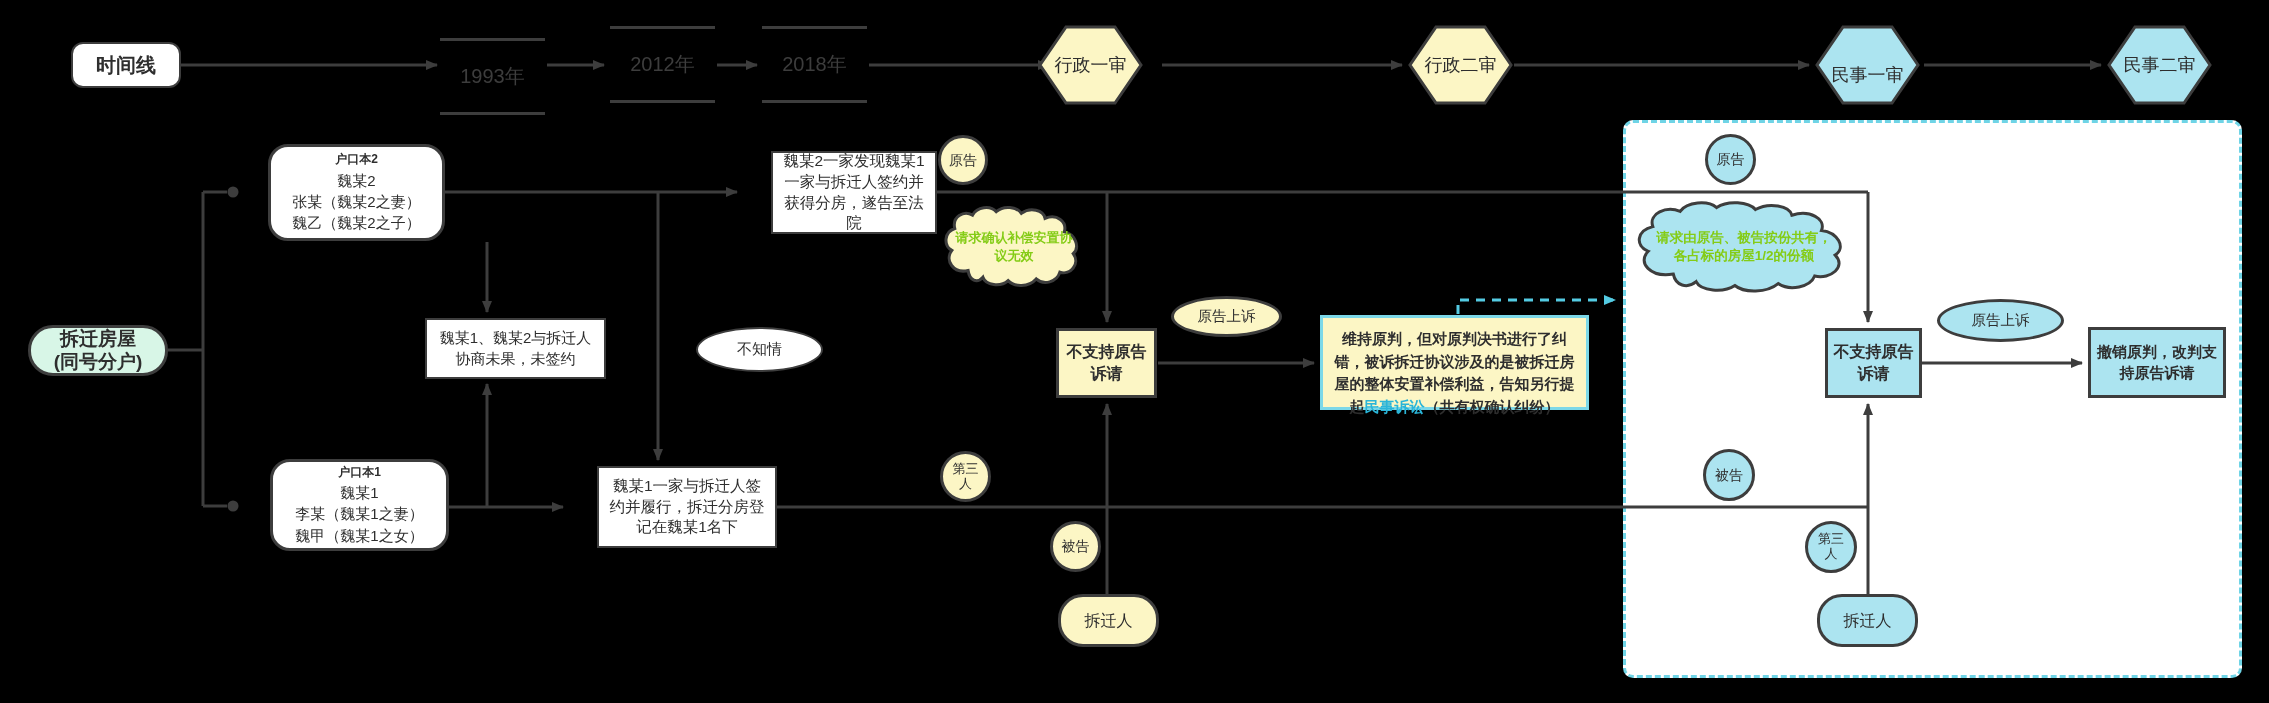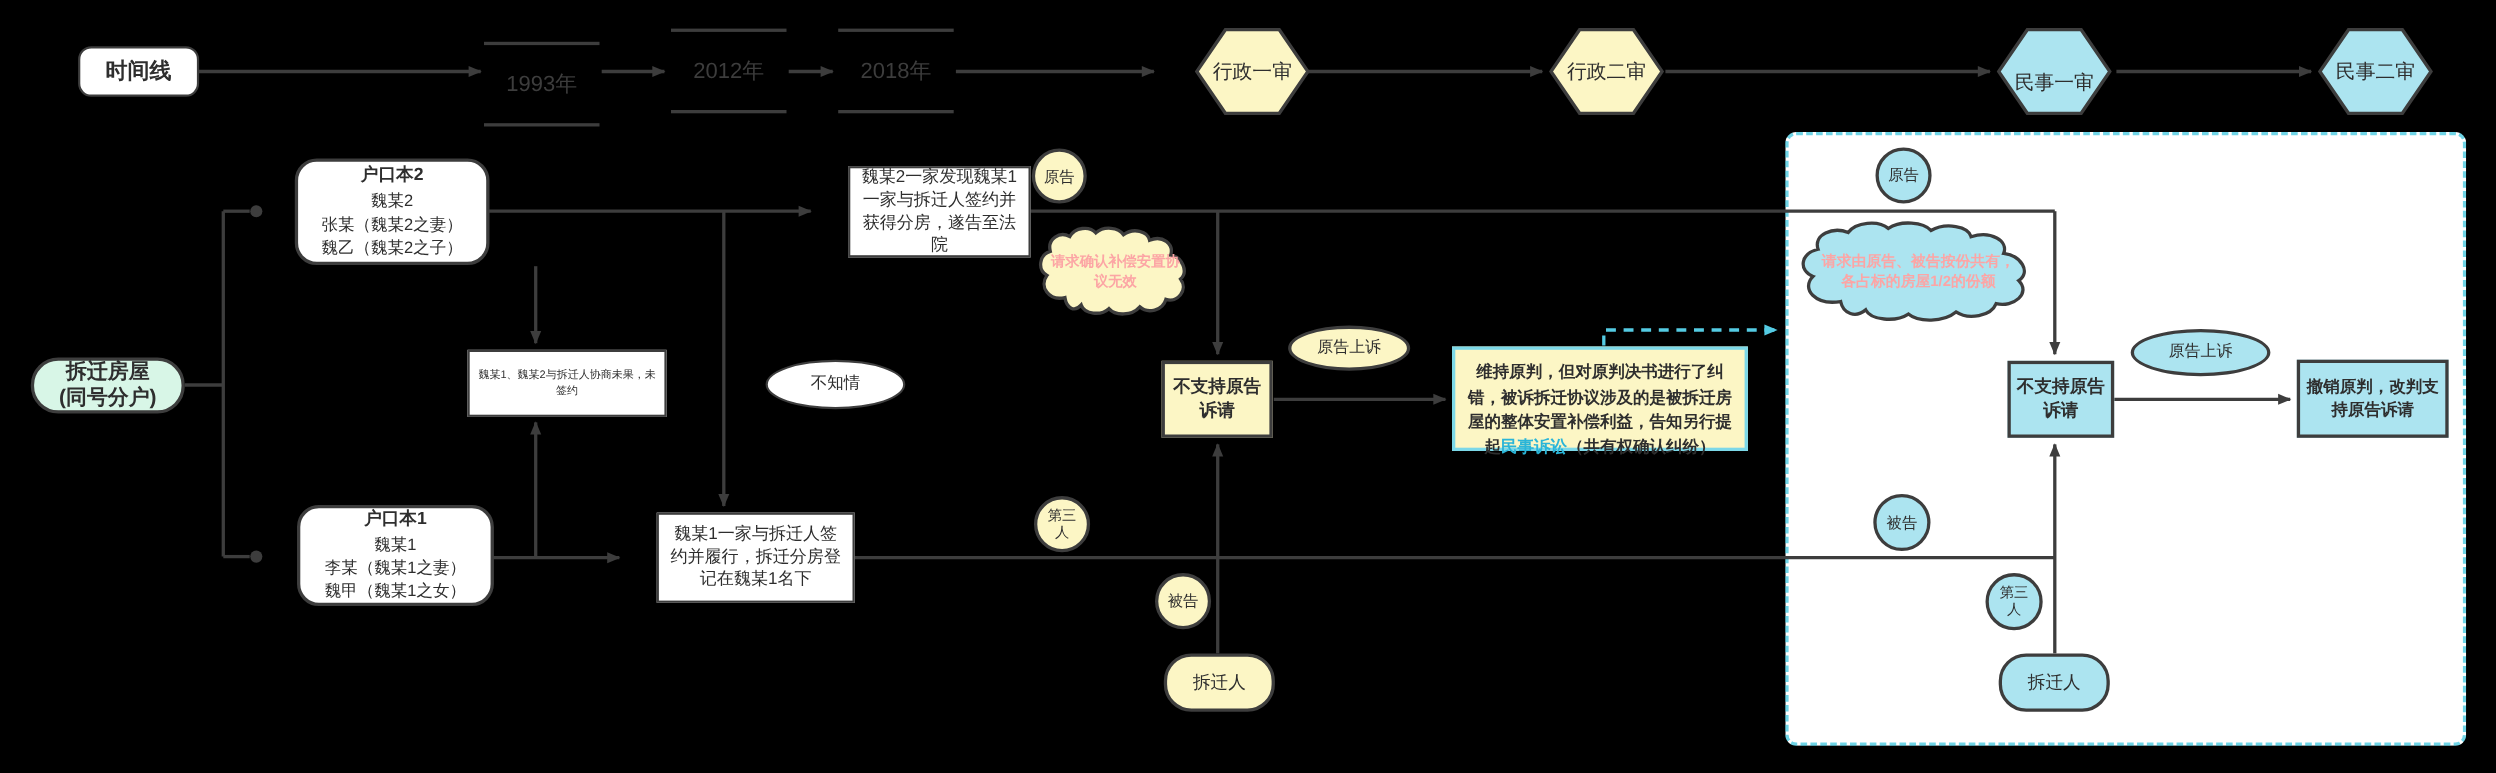--- a/index.html
+++ b/index.html
@@ -25,23 +25,23 @@
         border-top:3px solid #3d3d3d;border-bottom:3px solid #3d3d3d;
         color:#3d3d3d;font-size:20px;}
   .hex{position:absolute;z-index:3;}
   .hex svg{position:absolute;left:0;top:0;}
   .hex .lbl{position:absolute;left:0;top:0;width:100%;height:100%;display:flex;
         align-items:center;justify-content:center;font-size:18px;color:#2e2e2e;}
   .cloud{position:absolute;z-index:3;}
   .cloud svg{position:absolute;left:0;top:0;width:100%;height:100%;}
   .cloud .lbl{position:absolute;left:9%;top:14%;width:82%;height:72%;display:flex;
         align-items:center;justify-content:center;text-align:center;
-        font-weight:bold;color:#fca5a5;}
+        font-weight:bold;color:#84cc16;}
   .panel{position:absolute;z-index:1;background:#fff;border:3px dashed #6fd4e6;border-radius:10px;}
-  .hh .t{font-weight:bold;font-size:16px;margin-bottom:2px;}
+  .hh .t{font-weight:bold;font-size:12px;margin-bottom:2px;}
   .hh .m{font-size:15px;line-height:1.42;}
   .link{color:#2ab5d8;}
 </style>
 </head>
 <body>
 
 <div class="stage">
 
   <div class="panel" style="left:1623px;top:120px;width:619px;height:558px;"></div>
 
@@ -101,21 +101,21 @@
   <div class="ghostyear" style="left:440px;top:38px;width:105px;height:77px;">
     <span>1993年</span>
   </div>
   <div class="ghostyear" style="left:610px;top:26px;width:105px;height:77px;">
     <span>2012年</span>
   </div>
   <div class="ghostyear" style="left:762px;top:26px;width:105px;height:77px;">
     <span>2018年</span>
   </div>
 
-  <div class="hex" style="left:1086px;top:25px;width:105px;height:80px;font-family:Liberation Mono, monospace;">
+  <div class="hex" style="left:1038px;top:25px;width:105px;height:80px;font-family:Liberation Mono, monospace;">
     <svg width="105" height="80">
       <polygon points="28,2 77,2 103,40 77,78 28,78 2,40" fill="#fcf6c5" stroke="#3d3d3d" stroke-width="3"></polygon>
     </svg>
     <div class="lbl">行政一审</div>
   </div>
   <div class="hex" style="left:1408px;top:25px;width:105px;height:80px;">
     <svg width="105" height="80">
       <polygon points="28,2 77,2 103,40 77,78 28,78 2,40" fill="#fcf6c5" stroke="#3d3d3d" stroke-width="3"></polygon>
     </svg>
     <div class="lbl">行政二审</div>
@@ -145,21 +145,21 @@
     <div class="m">魏乙（魏某2之子）</div>
   </div>
 
   <div class="node rect round hh" style="left:242px;top:459px;width:179px;height:92px;border:3px solid #3d3d3d;">
     <div class="t">户口本1</div>
     <div class="m">魏某1</div>
     <div class="m">李某（魏某1之妻）</div>
     <div class="m">魏甲（魏某1之女）</div>
   </div>
 
-  <div class="node rect" style="left:397px;top:318px;width:181px;height:61px;font-size:10px;padding:2px 6px;">
+  <div class="node rect" style="left:397px;top:318px;width:181px;height:61px;font-size:15px;padding:2px 6px;">
     <span>魏某1、魏某2与拆迁人协商未果，未签约</span>
   </div>
 
   <div class="node rect ellipse" style="left:668px;top:327px;width:127px;height:45px;font-size:15px;">
     <span>不知情</span>
   </div>
 
   <div class="node rect" style="left:569px;top:466px;width:180px;height:82px;font-size:15.5px;padding:2px 8px;">
     <span>魏某1一家与拆迁人签约并履行，拆迁分房登记在魏某1名下</span>
   </div>

